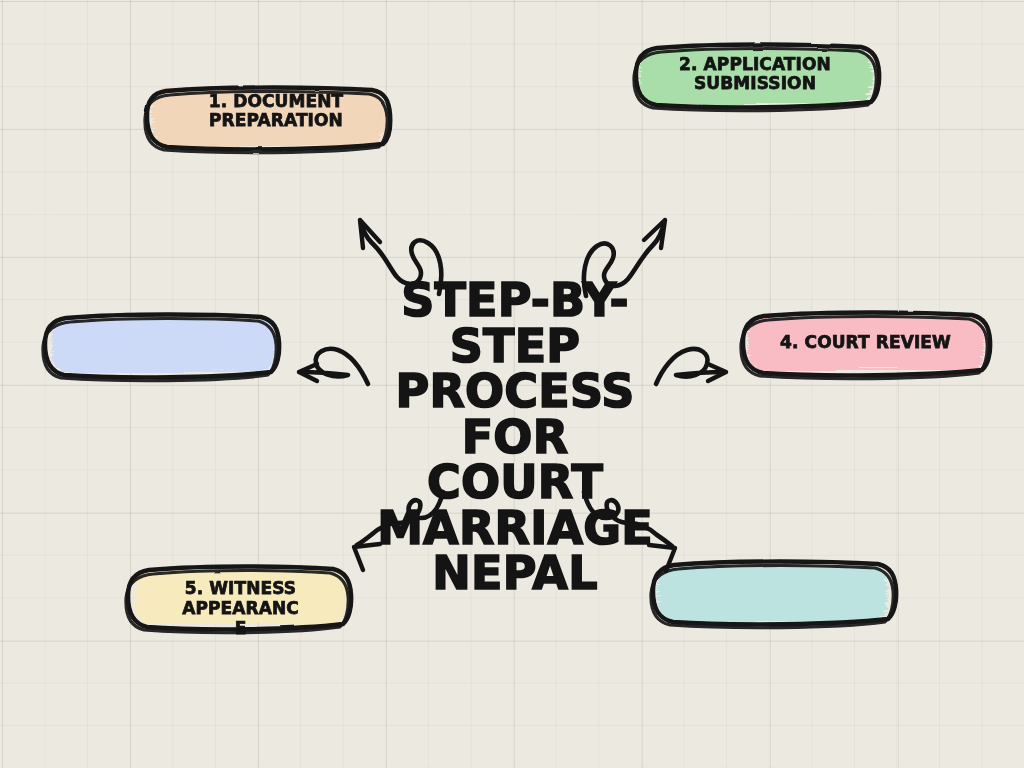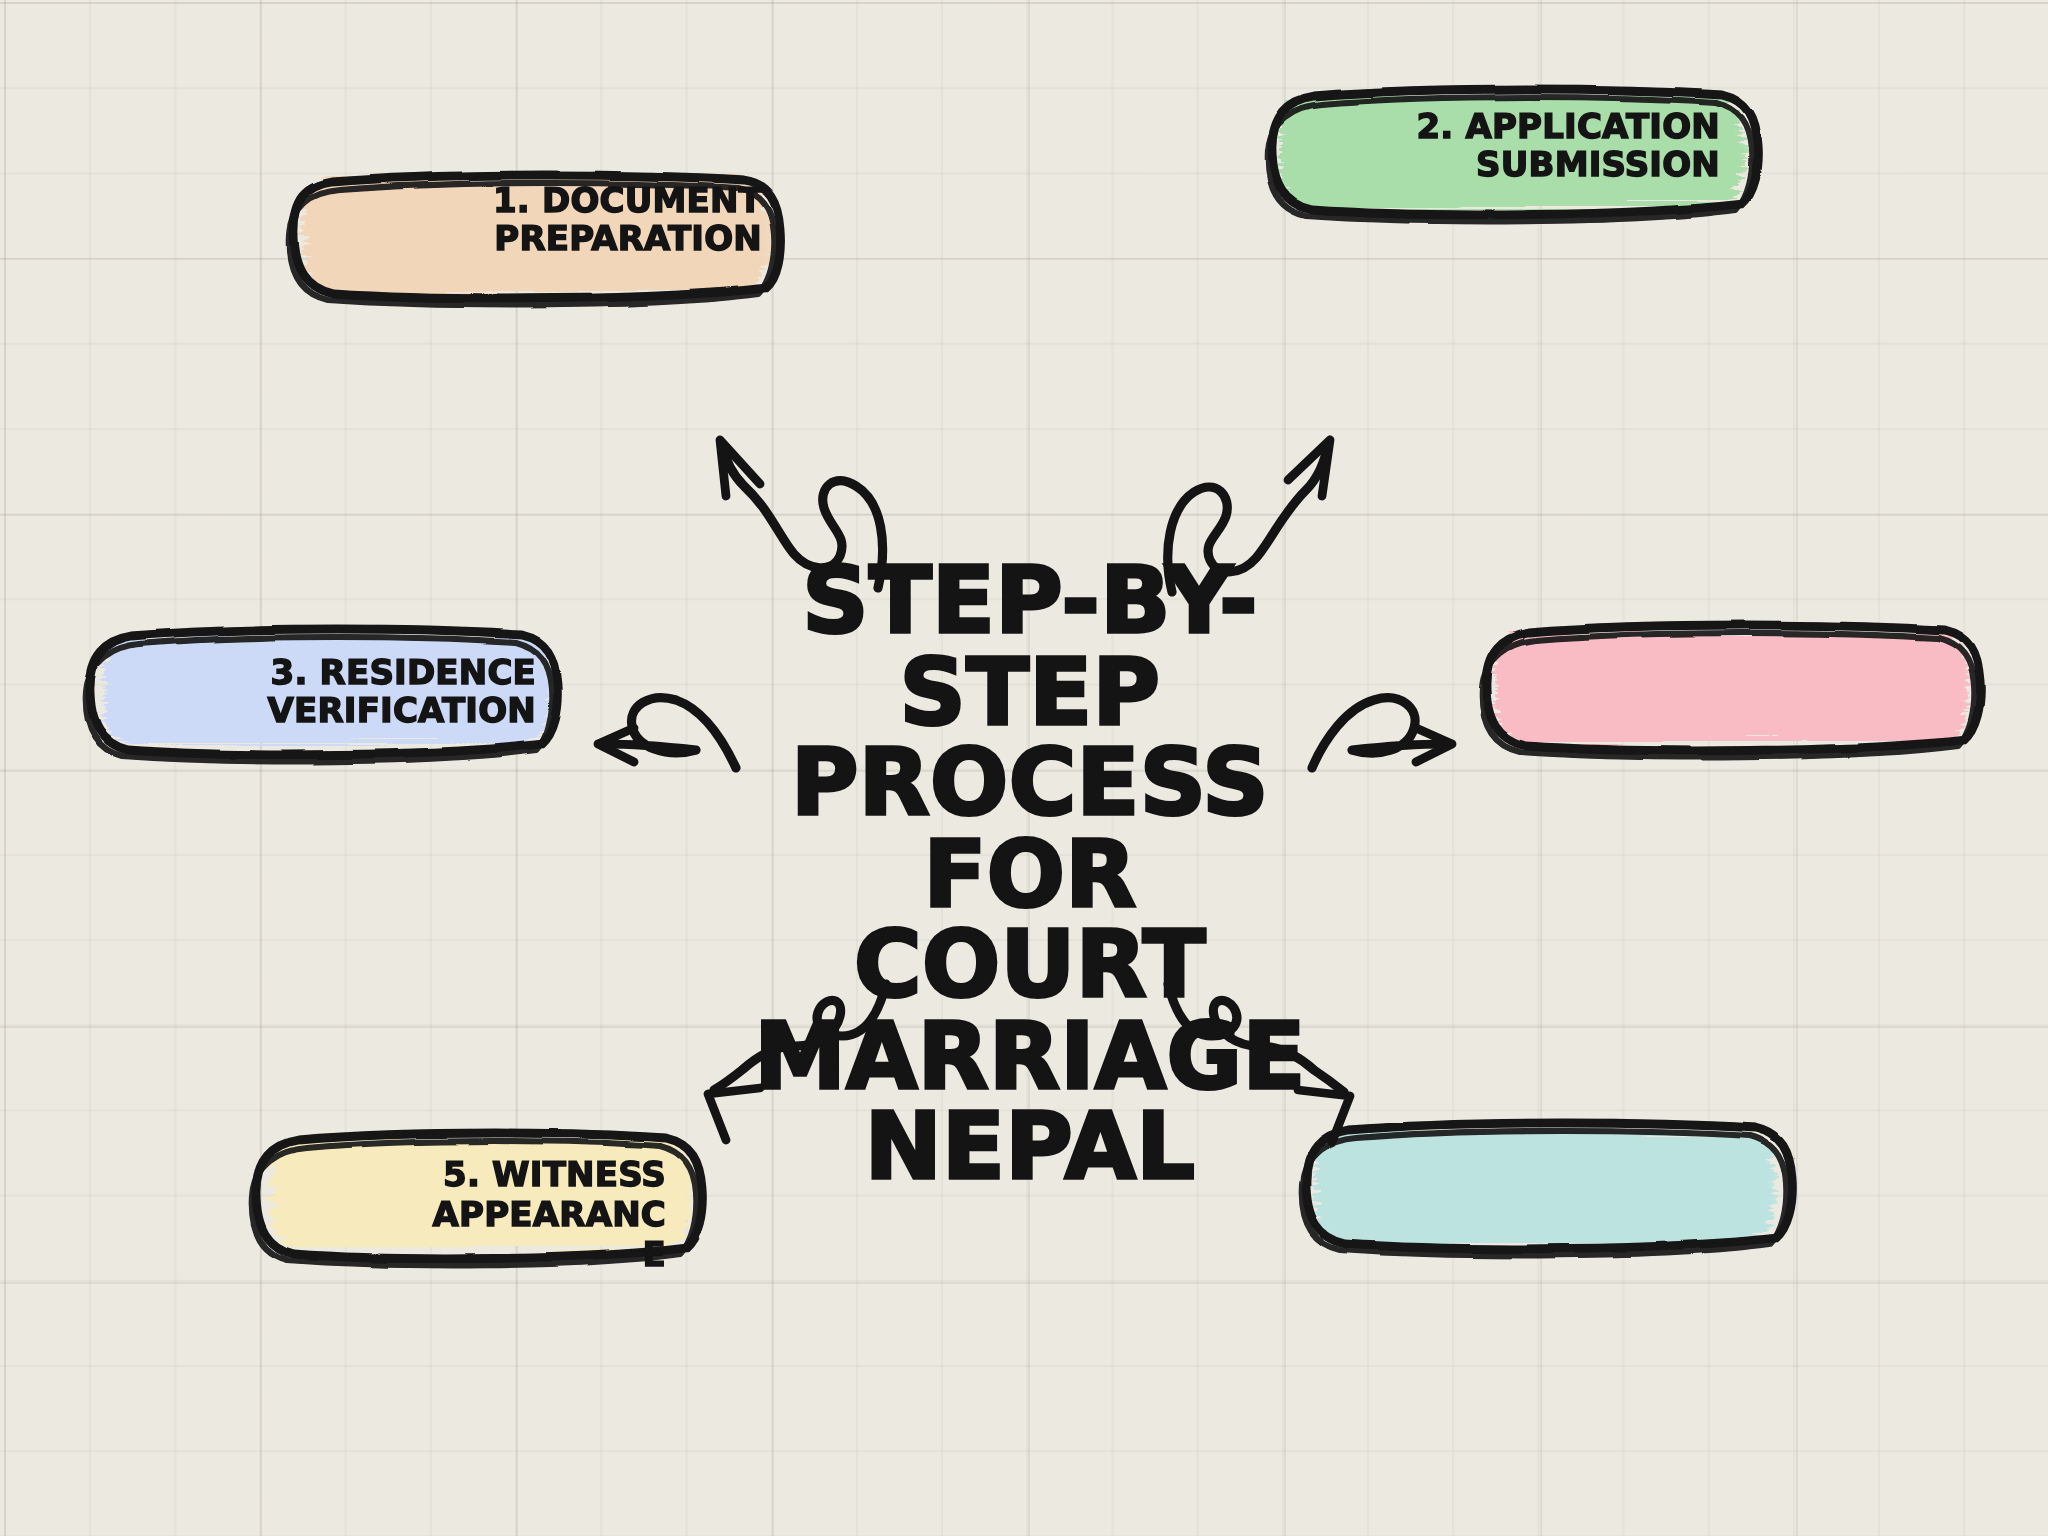--- a/index.html
+++ b/index.html
@@ -63,21 +63,21 @@
     text-transform: uppercase;
     -webkit-text-stroke: 1.7px #141414;
     paint-order: stroke fill;
     white-space: pre-line;
   }
 
   
   .node-label {
     position: absolute;
     z-index: 6;
-    text-align: right;
+    text-align: center;
     font-family: "DejaVu Sans", sans-serif;
     font-weight: 700;
     font-size: 17px;
     line-height: 1.12;
     letter-spacing: 0.1px;
     color: #141414;
     text-transform: uppercase;
     -webkit-text-stroke: 0.75px #141414;
     paint-order: stroke fill;
   }
@@ -243,22 +243,21 @@
 FOR COURT
 MARRIAGE
 NEPAL</div>
 
   <div class="node-label" style="left: 171px; top: 92px; width: 210px; white-space: pre-line;">1. DOCUMENT
 PREPARATION</div>
 
   <div class="node-label" style="left: 650px; top: 55px; width: 210px; white-space: pre-line;">2. APPLICATION
 SUBMISSION</div>
 
-  <div class="node-label" style="left: 58px; top: 328px; width: 210px; white-space: pre-line;">3. RESIDENCE
-VERIFICATION</div>
-
+
+  <div class="node-label" style="left: 758px; top: 333px; width: 215px; white-space: pre-line;">4. COURT REVIEW</div>
 
   <div class="node-label overflow-label" style="left: 148px; top: 578px; width: 185px; white-space: pre-line;">5. WITNESS
 APPEARANC
 E</div>
 
 
 </div>
 
 </body></html>

